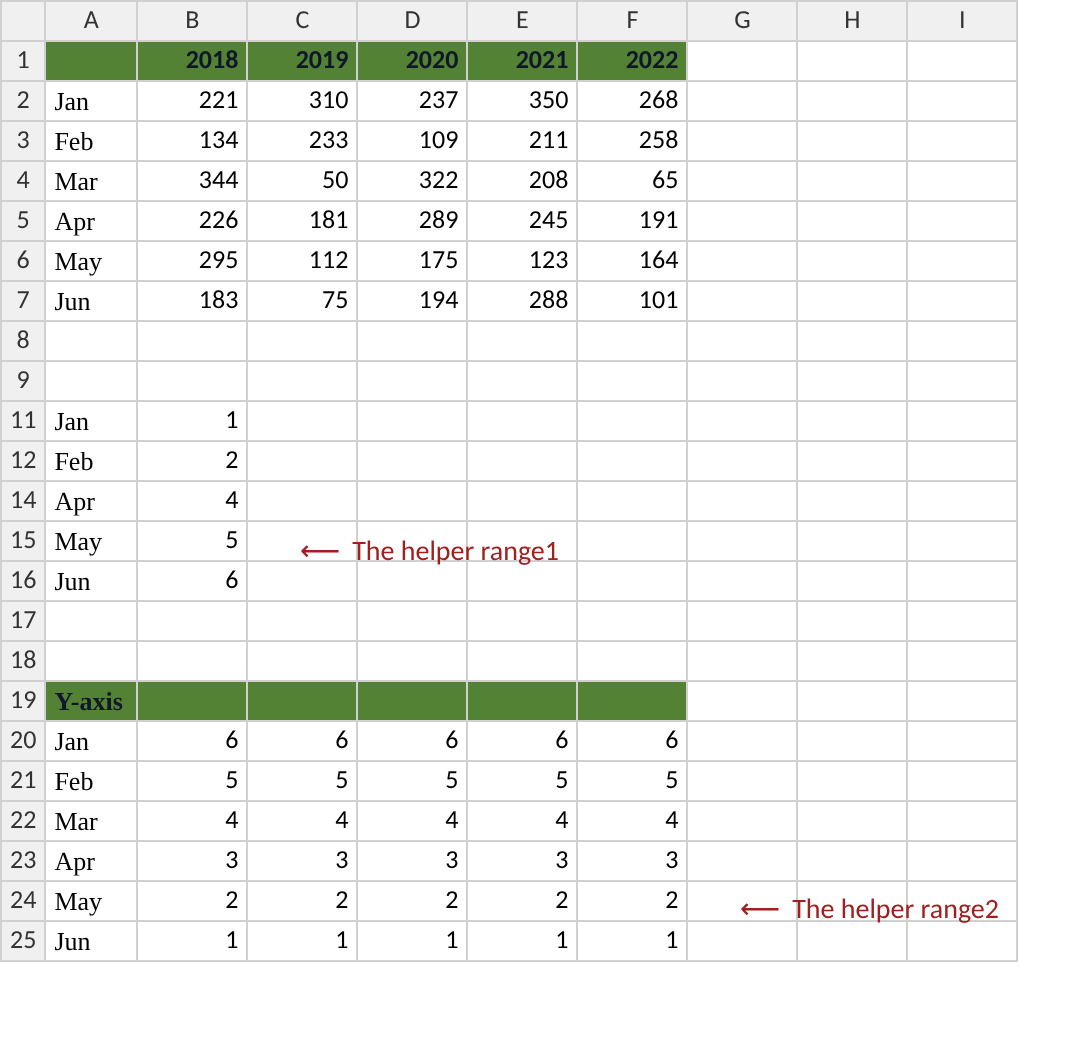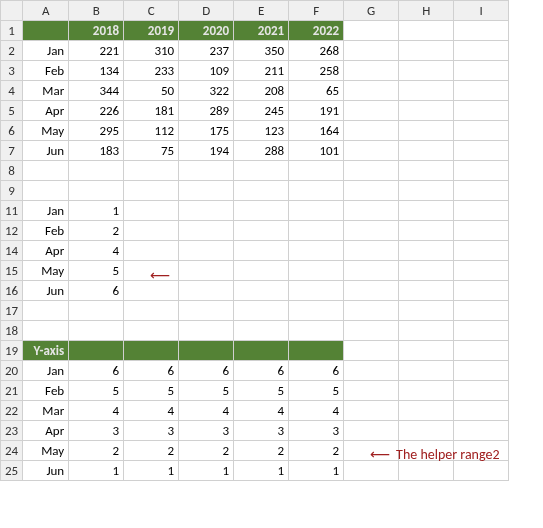--- a/index.html
+++ b/index.html
@@ -31,25 +31,25 @@
     background: #f0f0f0;
     font-weight: normal;
     text-align: center;
     color: #333;
   }
   .col-rowhdr { width: 22px; }
   .col-A { width: 46px; }
   .col-def { width: 55px; }
   .hdr-green {
     background: #548235 !important;
-    color: #e5e5e5;
+    color: #0f172a;
     font-weight: bold;
   }
   .txt-r { text-align: right; }
-  .txt-l { text-align: right; }
+  .txt-l { text-align: left; font-family: Liberation Serif, serif; }
   .annot {
     position: absolute;
     color: #a02020;
     font-size: 14px;
     display: flex;
     align-items: center;
     gap: 6px;
   }
   .arrow-left {
     font-size: 14px;
@@ -371,19 +371,20 @@
           <td></td>
           <td></td>
           <td></td>
         </tr>
 
 </tbody>
     </table>
 
 <div class="annot" style="left:150px; top:267px;">
   <span class="arrow-left">⟵</span>
+  <span>The helper range1</span>
 </div>
 <div class="annot" style="left:370px; top:446px;">
   <span class="arrow-left">⟵</span>
   <span>The helper range2</span>
 </div>
 
 </div>
 
 </body></html>

